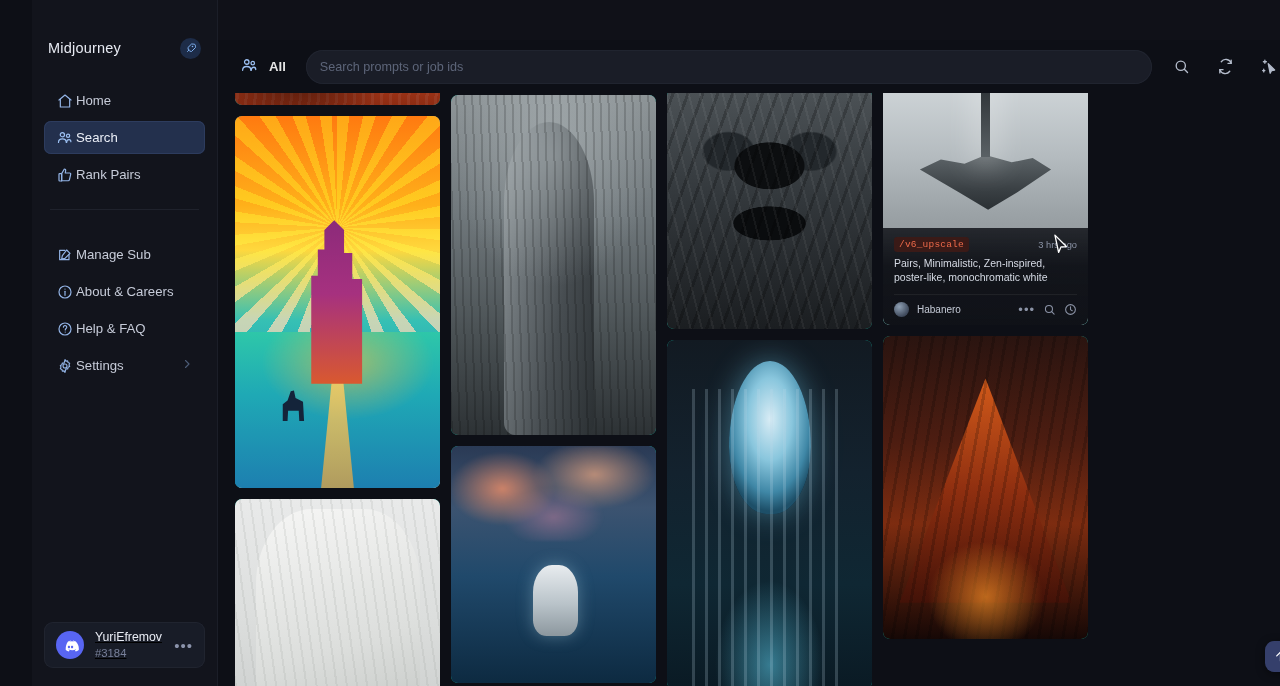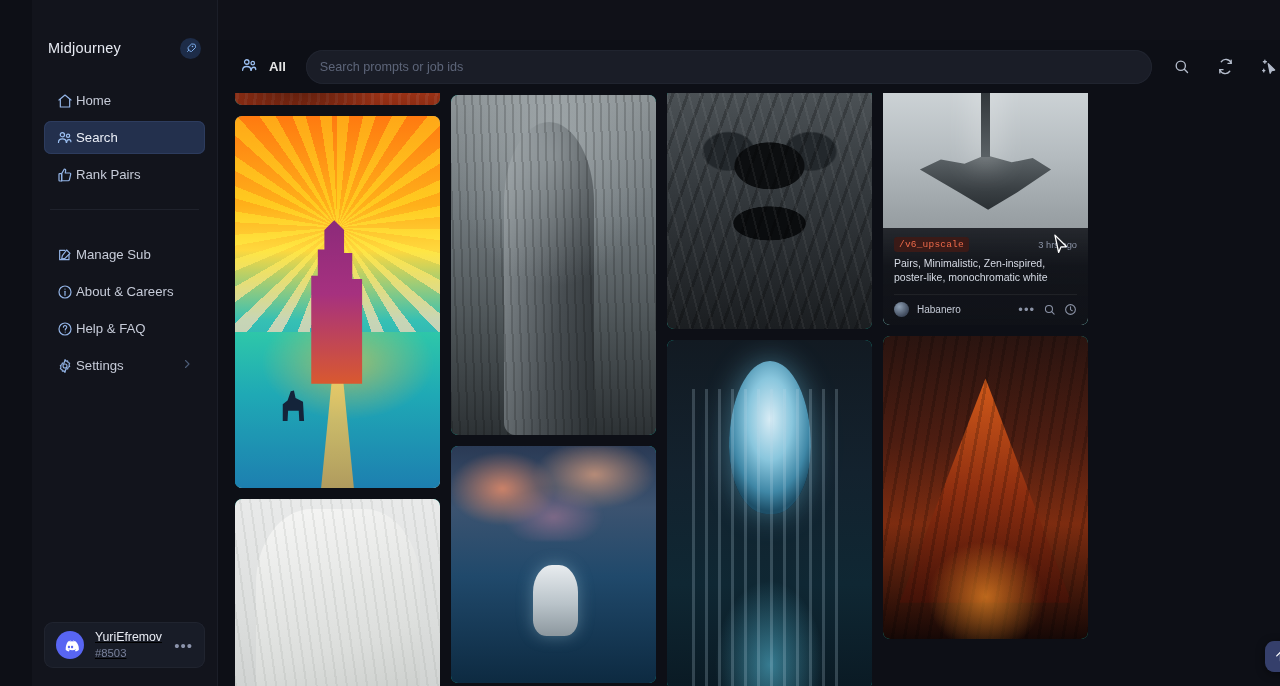--- a/index.html
+++ b/index.html
@@ -460,21 +460,21 @@
 
 
     <div class="user-card">
       <div class="avatar">
         <svg width="17" height="17" viewBox="0 0 24 24" fill="#ffffff">
           <path d="M19.5 6.4A15 15 0 0015.8 5l-.3.6c1.3.3 2.3.8 3.2 1.4a11.8 11.8 0 00-9.4 0c.9-.6 2-1.1 3.2-1.4L12.2 5A15 15 0 008.5 6.4C5.7 10.5 5 14.4 5.3 18.2c1.5 1.1 3 1.8 4.4 2.2l1-1.6c-.6-.2-1.2-.5-1.7-.9l.4-.3c3.3 1.5 6.9 1.5 10.2 0l.4.3c-.5.4-1.1.7-1.7.9l1 1.6c1.4-.4 2.9-1.1 4.4-2.2.4-4.4-.7-8.3-4.2-11.8zM9.8 15.8c-.9 0-1.6-.8-1.6-1.8s.7-1.8 1.6-1.8 1.7.8 1.6 1.8c0 1-.7 1.8-1.6 1.8zm4.4 0c-.9 0-1.6-.8-1.6-1.8s.7-1.8 1.6-1.8 1.7.8 1.6 1.8c0 1-.7 1.8-1.6 1.8z"></path>
         </svg>
       </div>
       <div class="user-meta">
         <span class="user-name">YuriEfremov</span>
-        <span class="user-tag">#8503</span>
+        <span class="user-tag">#3184</span>
       </div>
       <span class="user-dots">•••</span>
     </div>
   </aside>
 
   <header class="topbar">
 
     <div class="filter-chip">
       <span class="ico">
         <svg width="18" height="18" viewBox="0 0 24 24" fill="none" stroke="#9cc0f2" stroke-width="1.7" stroke-linecap="round" stroke-linejoin="round">

